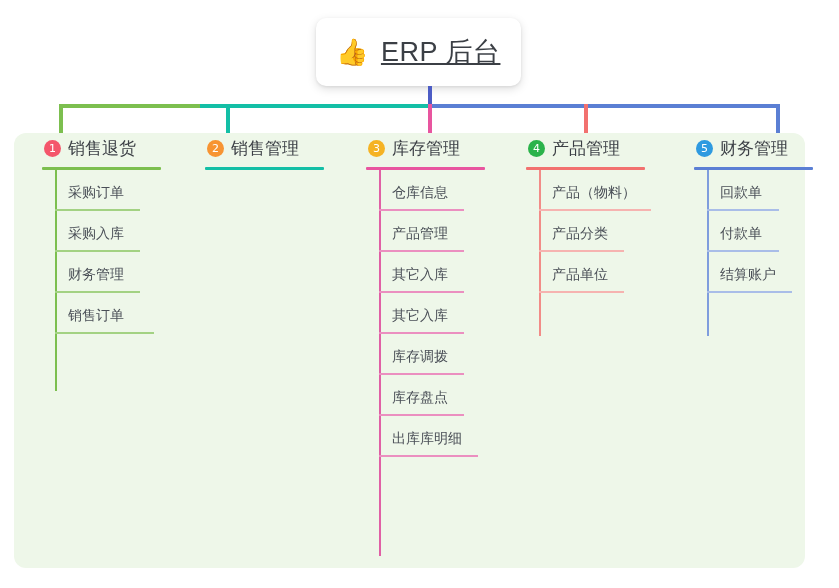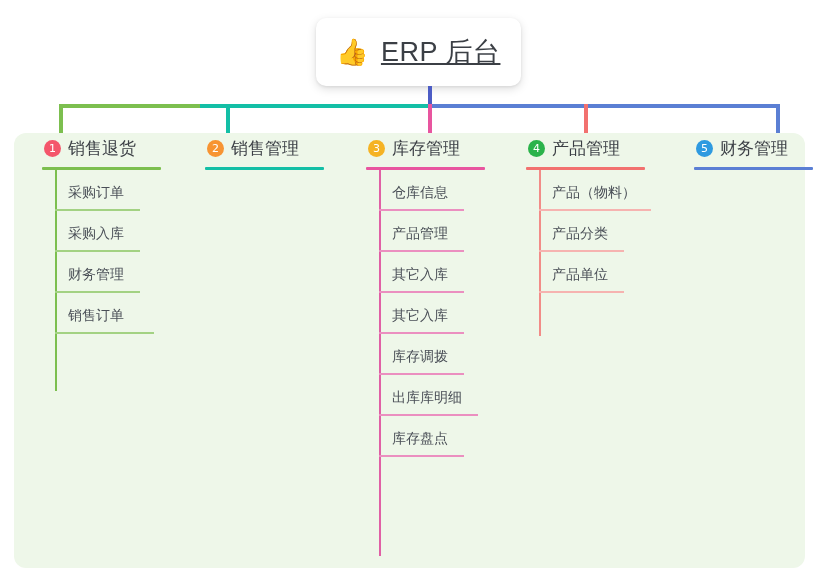--- a/index.html
+++ b/index.html
@@ -132,27 +132,27 @@
         </div>
         <div class="item">
           <span class="item-label">其它入库</span>
           <span class="item-rule" style="width:85px;background:#eb8fc0;"></span>
         </div>
         <div class="item">
           <span class="item-label">库存调拨</span>
           <span class="item-rule" style="width:85px;background:#eb8fc0;"></span>
         </div>
         <div class="item">
+          <span class="item-label">库存盘点</span>
+          <span class="item-rule" style="width:85px;background:#eb8fc0;"></span>
+        </div>
+        <div class="item">
           <span class="item-label">出库库明细</span>
           <span class="item-rule" style="width:99px;background:#eb8fc0;"></span>
         </div>
-        <div class="item">
-          <span class="item-label">库存盘点</span>
-          <span class="item-rule" style="width:85px;background:#eb8fc0;"></span>
-        </div>
       </div>
     </div>
 
     <div class="col" style="left:512px;width:160px;">
       <div class="col-head">
         <span class="badge" style="background:#2bb34b;">4</span>
         <span class="col-title">产品管理</span>
       </div>
       <div class="col-rule" style="background:#f2716f;width:119px;"></div>
       <div class="items">
@@ -171,16 +171,31 @@
         </div>
       </div>
     </div>
 
     <div class="col" style="left:680px;width:145px;">
       <div class="col-head">
         <span class="badge" style="background:#2e9ae0;">5</span>
         <span class="col-title">财务管理</span>
       </div>
       <div class="col-rule" style="background:#5b7fd4;width:119px;"></div>
+      <div class="items">
+        <div class="spine" style="height:166px;background:#7f9ddd;"></div>
+        <div class="item">
+          <span class="item-label">回款单</span>
+          <span class="item-rule" style="width:72px;background:#a9bde8;"></span>
+        </div>
+        <div class="item">
+          <span class="item-label">付款单</span>
+          <span class="item-rule" style="width:72px;background:#a9bde8;"></span>
+        </div>
+        <div class="item">
+          <span class="item-label">结算账户</span>
+          <span class="item-rule" style="width:85px;background:#a9bde8;"></span>
+        </div>
+      </div>
     </div>
 
   </div>
 </div>
 
 </body></html>

